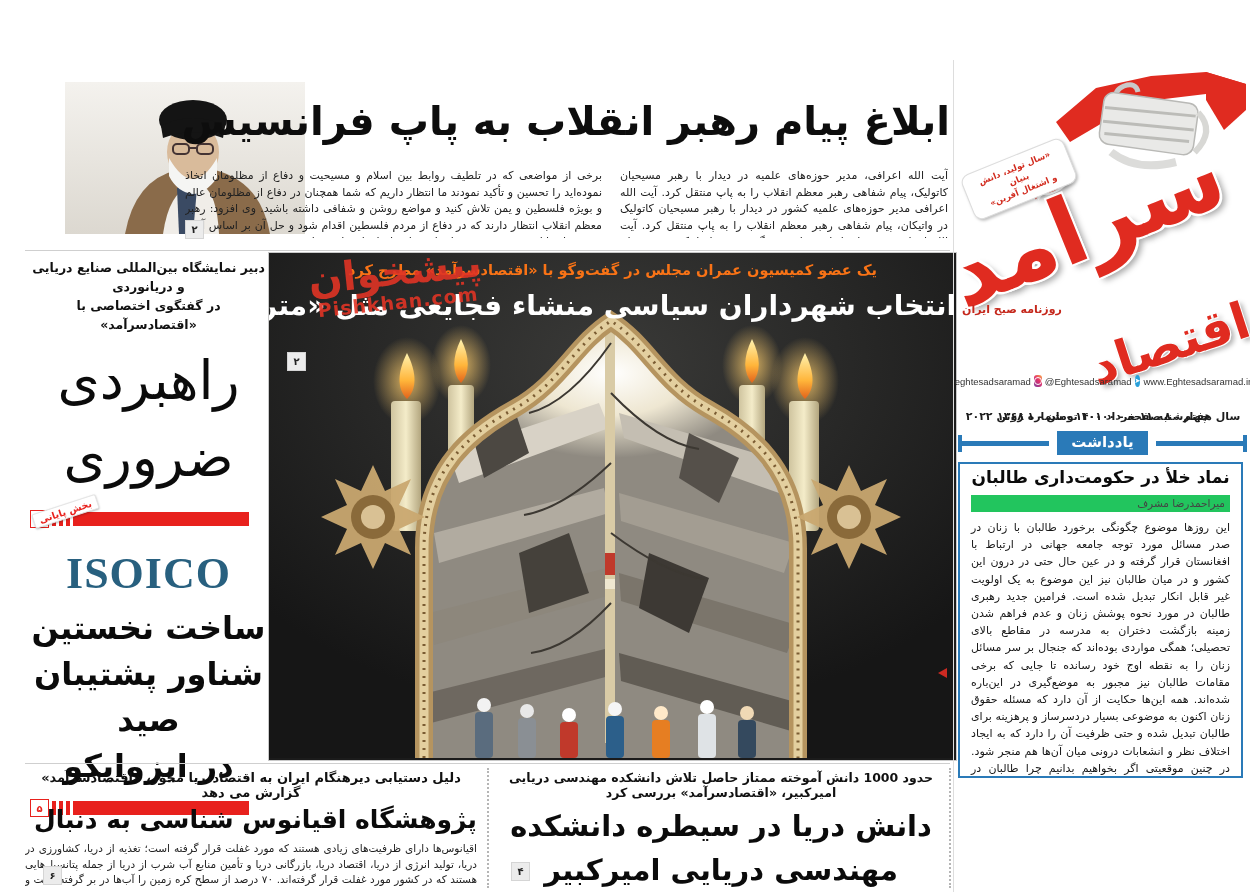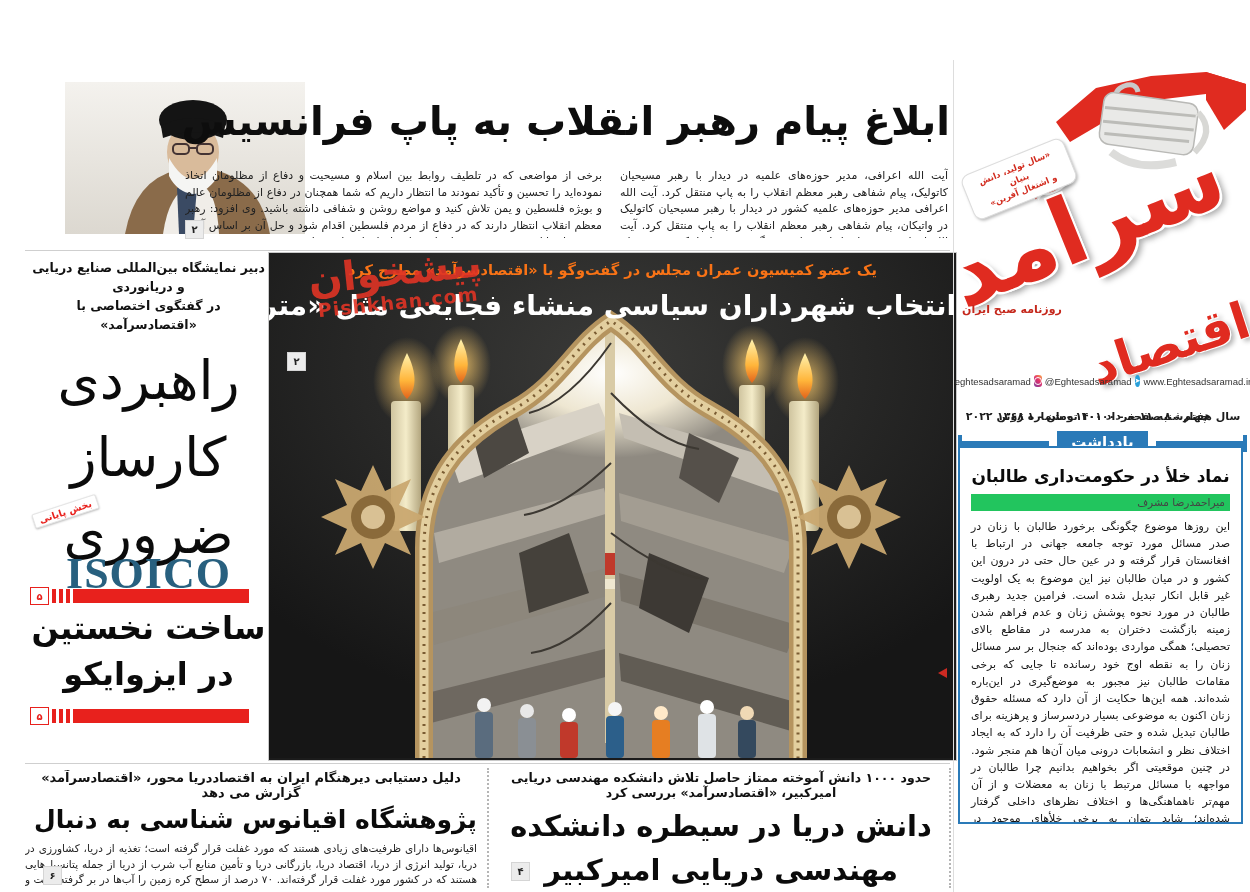--- a/index.html
+++ b/index.html
@@ -102,22 +102,22 @@
   .dateline{position:absolute;left:0;right:0;text-align:center;font-size:11px;color:#1d1d1d;font-weight:bold;}
   
   .note-banner{position:absolute;left:958px;top:430px;width:289px;height:26px;display:flex;align-items:center;}
   .note-banner .side{flex:1;height:5px;background:#2a7ab8;position:relative;}
   .note-banner .side .cap-in{position:absolute;width:4px;height:17px;background:#2a7ab8;top:-6px;}
   .note-banner .label{
     background:#2a7ab8;color:#fff;font-size:15px;font-weight:bold;
     padding:2px 14px 4px;margin:0 8px;white-space:nowrap;
   }
   .note-box{
-    position:absolute;left:958px;top:446px;width:285px;height:378px;
-    border:2px solid #2a7ab8;background:#fff;overflow:hidden;padding:16px 11px;box-sizing:border-box;
+    position:absolute;left:958px;top:462px;width:285px;height:316px;
+    border:2px solid #2a7ab8;background:#fff;overflow:hidden;padding:1px 11px;box-sizing:border-box;
   }
   .note-title{font-size:17px;font-weight:bold;text-align:center;margin:2px 0 8px;color:#0b0b0b;}
   .note-author{background:#22c55e;font-size:10.5px;color:#444;padding:2px 5px 3px;margin-bottom:7px;}
   .note-body{font-size:11px;line-height:17.2px;text-align:justify;color:#151515;}
   .red-tri{
     position:absolute;left:938px;top:668px;width:0;height:0;
     border-top:5px solid transparent;border-bottom:5px solid transparent;border-right:9px solid #cc2a22;
   }
 </style>
 </head>
@@ -274,37 +274,37 @@
     <div class="en">Pishkhan.com</div>
   </div>
 </div>
 <div class="red-tri"></div>
 
 <div class="abs" style="left:30px;top:258px;width:237px;">
   <div class="kicker-sm">دبیر نمایشگاه بین‌المللی صنایع دریایی و دریانوردی</div>
   <div class="kicker-sm">در گفتگوی اختصاصی با «اقتصادسرآمد»</div>
   <div style="margin-top:8px;position:relative;">
     <div class="strategy-line">راهبردی</div>
-    <div class="strategy-line">کارساز</div>
     <div class="strategy-line">ضروری</div>
     <div class="tag-rot" style="left:2px;top:162px;">بخش پایانی</div>
   </div>
   <div class="redbar" style="margin:16px 18px 0 0;">
     <div class="bar"></div>
     <div class="tick"></div>
     <div class="tick"></div>
     <div class="tick"></div>
     <div class="pg">۵</div>
   </div>
 </div>
 
 <div class="abs" style="left:30px;top:548px;width:237px;">
   <div class="isoico-brand">ISOICO</div>
   <div style="margin-top:6px;">
     <div class="isoico-line">ساخت نخستین</div>
+    <div class="isoico-line">شناور پشتیبان صید</div>
     <div class="isoico-line">در ایزوایکو</div>
   </div>
   <div class="redbar" style="margin:12px 18px 0 0;">
     <div class="bar"></div>
     <div class="tick"></div>
     <div class="tick"></div>
     <div class="tick"></div>
     <div class="pg">۵</div>
   </div>
 </div>
@@ -315,21 +315,21 @@
   <div class="bot-kicker">دلیل دستیابی دیرهنگام ایران به اقتصاددریا محور، «اقتصادسرآمد» گزارش می دهد</div>
   <div class="bot-headline" style="margin-top:5px;">پژوهشگاه اقیانوس شناسی به دنبال زنجیره دانش دریا</div>
   <div class="bot-body" style="margin-top:7px;height:48px;overflow:hidden;">اقیانوس‌ها دارای ظرفیت‌های زیادی هستند که مورد غفلت قرار گرفته است؛ تغذیه از دریا، کشاورزی در دریا، تولید انرژی از دریا، اقتصاد دریا، بازرگانی دریا و تأمین منابع آب شرب از دریا از جمله پتانسیل‌هایی هستند که در کشور مورد غفلت قرار گرفته‌اند. ۷۰ درصد از سطح کره زمین را آب‌ها در بر گرفته است و دسترسی کشور ما به این آب‌های آزاد از جمله موهبات الهی به اقلیم سرزمین‌مان است اما متأسفانه ما آن طور...</div>
   <span class="badge abs" style="left:18px;top:96px;">۶</span>
 </div>
 
 <div class="dotted-v" style="left:487px;top:768px;height:120px;"></div>
 <div class="dotted-v" style="left:949px;top:768px;height:120px;"></div>
 
 <div class="abs" style="left:497px;top:770px;width:448px;height:118px;overflow:hidden;">
-  <div class="bot-kicker" style="font-size:12.5px;">حدود ۱۰۰۰ دانش آموخته ممتاز حاصل تلاش دانشکده مهندسی دریایی امیرکبیر، «اقتصادسرآمد» بررسی کرد</div>
+  <div class="bot-kicker" style="font-size:12.5px;">حدود 1000 دانش آموخته ممتاز حاصل تلاش دانشکده مهندسی دریایی امیرکبیر، «اقتصادسرآمد» بررسی کرد</div>
   <div class="bot-headline2" style="margin-top:4px;">دانش دریا در سیطره دانشکده</div>
   <div class="bot-headline2">مهندسی دریایی امیرکبیر</div>
   <span class="badge abs" style="left:14px;top:92px;">۴</span>
 </div>
 
 <div class="rule-v" style="left:953px;top:60px;height:832px;"></div>
 
 <div class="abs" style="left:958px;top:60px;width:290px;height:368px;">
 
   <svg class="abs" style="right:2px;top:10px;" width="190" height="110" viewBox="0 0 190 110">

